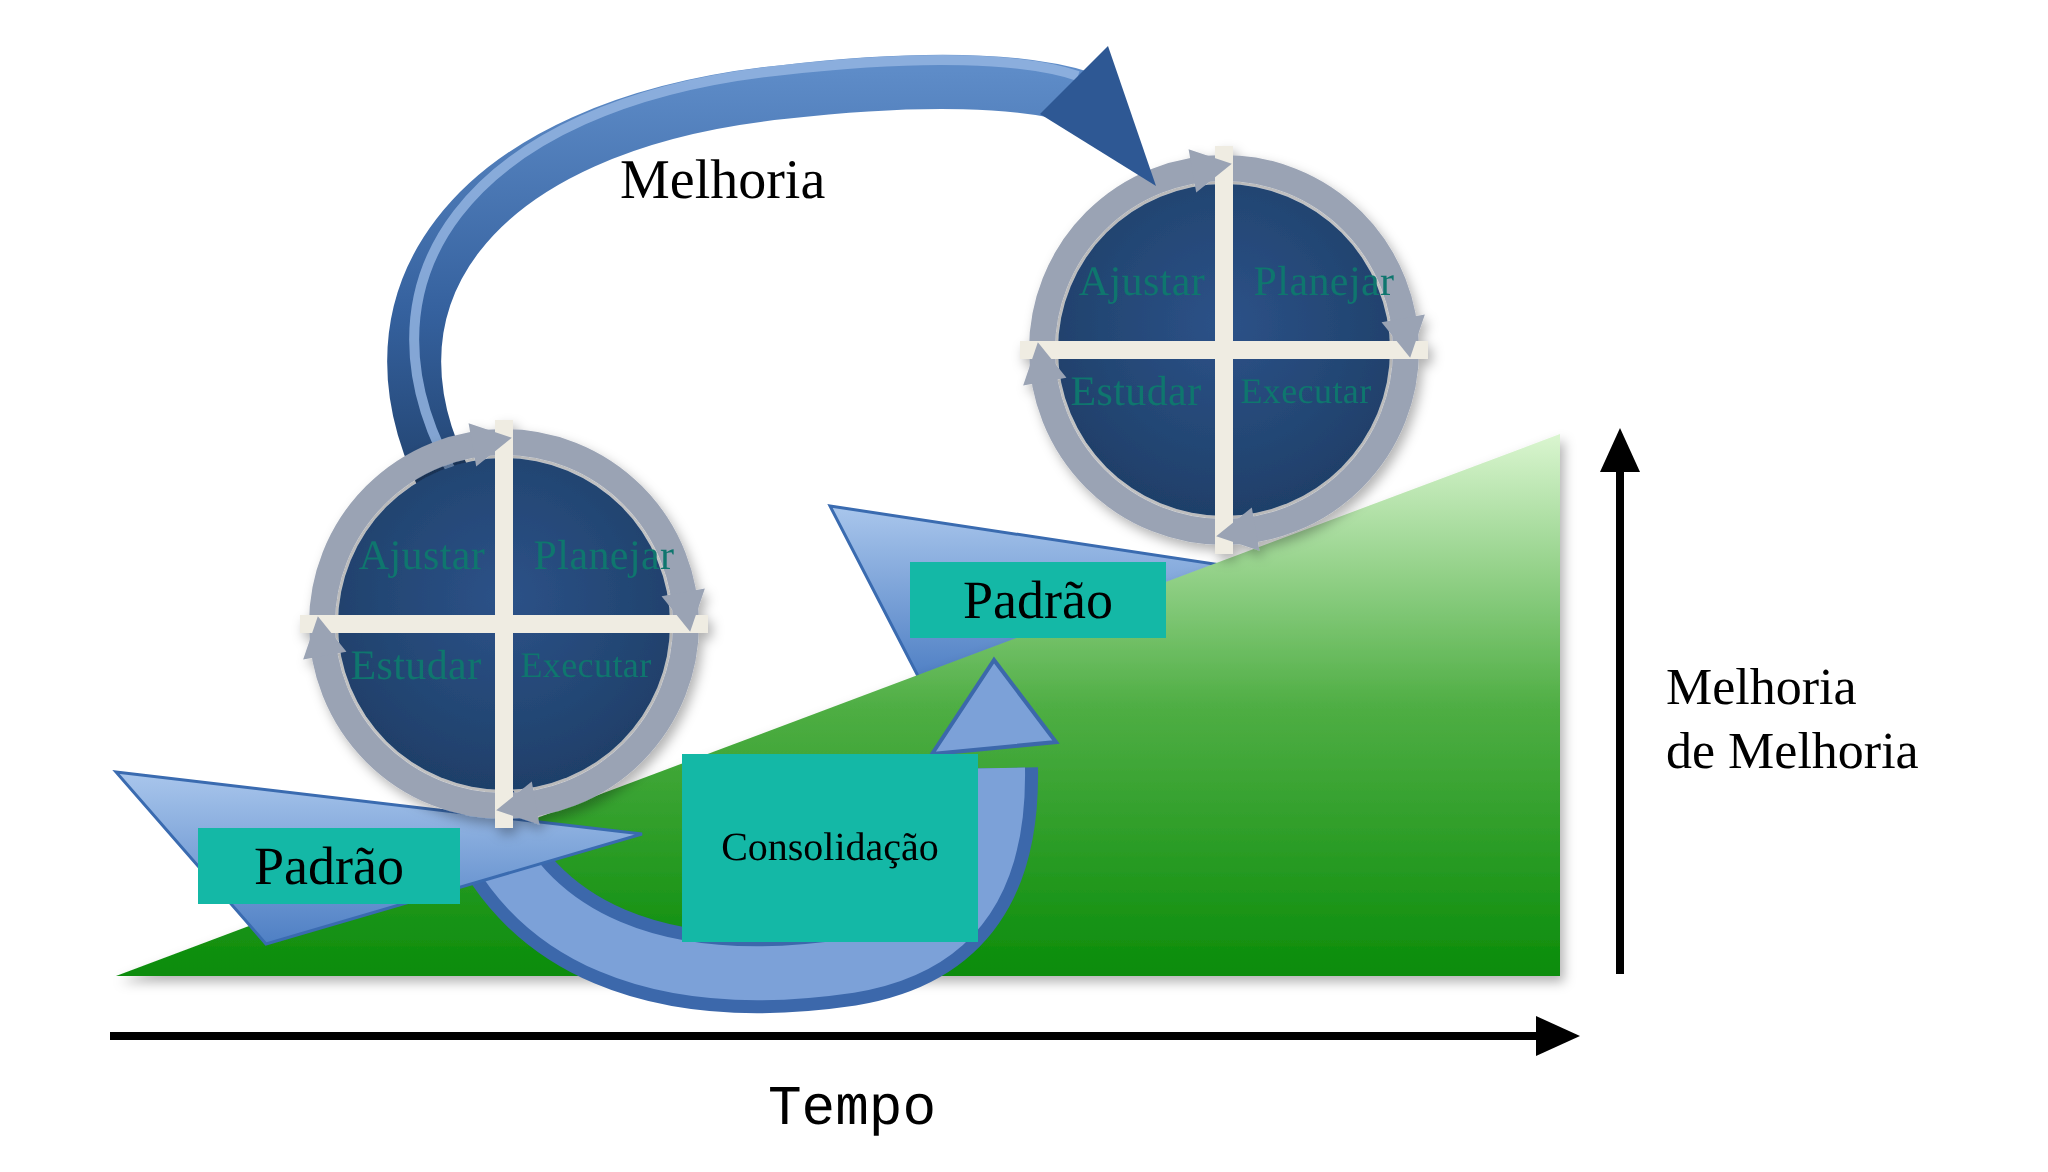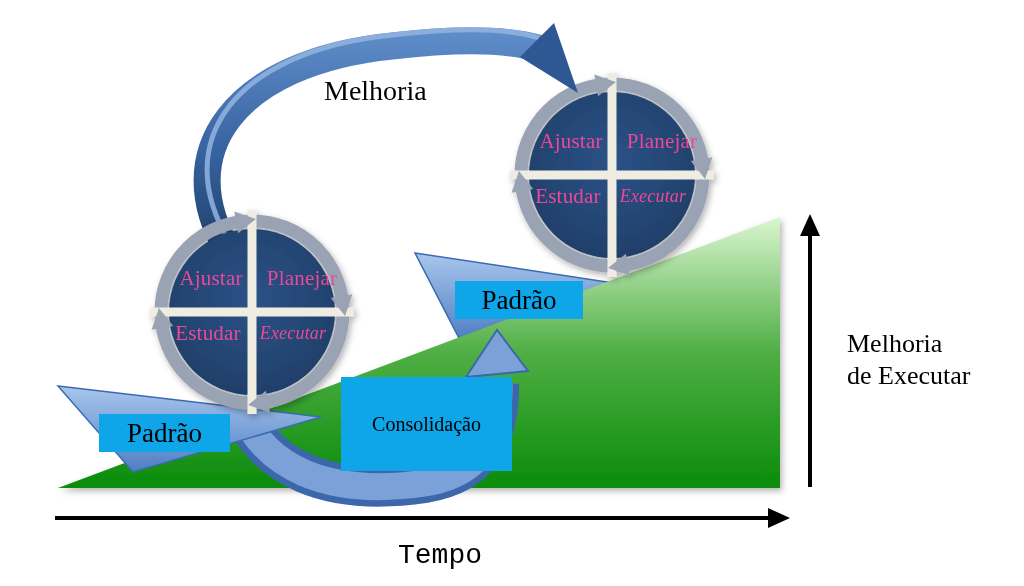--- a/index.html
+++ b/index.html
@@ -1,32 +1,32 @@
 <!DOCTYPE html>
 <html><head>
 <meta charset="utf-8">
 <style>
   html,body{margin:0;padding:0;}
   body{
     width:1024px;height:586px;position:relative;background:#ffffff;
     font-family:"Liberation Serif","DejaVu Serif",serif;overflow:hidden;
   }
   #stage{position:absolute;left:0;top:0;width:1024px;height:586px;}
-  .txt{position:absolute;color:#000;margin-left:14px;}
+  .txt{position:absolute;color:#000;}
   .wheel-label{
     position:absolute;transform:translate(-50%,-50%);
-    color:#ec4899;font-size:21px;white-space:nowrap;letter-spacing:.2px;
+    color:#0f766e;font-size:21px;white-space:nowrap;letter-spacing:.2px;
   }
-  .wheel-label.small{font-size:18px;font-style:italic;}
+  .wheel-label.small{font-size:18px;}
   .white-box{
-    position:absolute;background:#0ea5e9;display:flex;
+    position:absolute;background:#14b8a6;display:flex;
     align-items:center;justify-content:center;text-align:center;
   }
   .padrao-box{width:131px;height:38px;font-size:27px;}
-  .consol-box{width:171px;height:94px;font-size:20px;line-height:27px;}
+  .consol-box{width:148px;height:94px;font-size:20px;line-height:27px;}
   .loop-label{left:310px;top:74px;font-size:28px;line-height:33px;}
   .y-axis-label{left:833px;top:328px;font-size:26px;line-height:32px;}
   .x-axis-label{left:426px;top:540px;font-size:28px;transform:translateX(-50%);font-family:Liberation Mono, monospace;}
 </style>
 </head>
 <body>
 
 <svg id="stage" viewBox="0 0 1024 586">
   <defs>
     <linearGradient id="greenGrad" x1="0" y1="218" x2="0" y2="488" gradientUnits="userSpaceOnUse">
@@ -126,14 +126,14 @@
 
 <div class="white-box consol-box" style="left:341px;top:377px">
   <div>
     <div>Consolidação</div>
   </div>
 </div>
 
 <div class="txt x-axis-label">Tempo</div>
 <div class="txt y-axis-label">
   <div>Melhoria</div>
-  <div>de Executar</div>
+  <div>de Melhoria</div>
 </div>
 
 </body></html>

